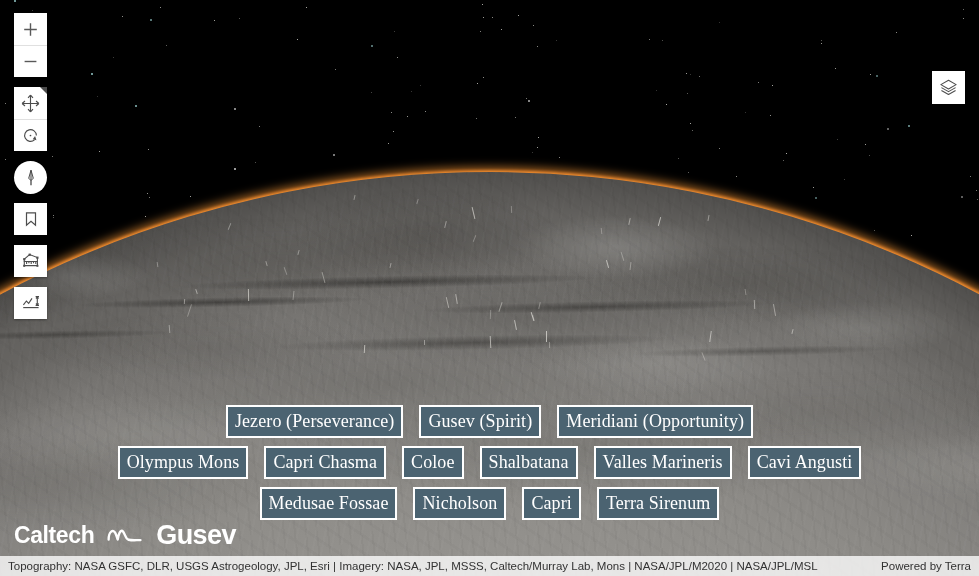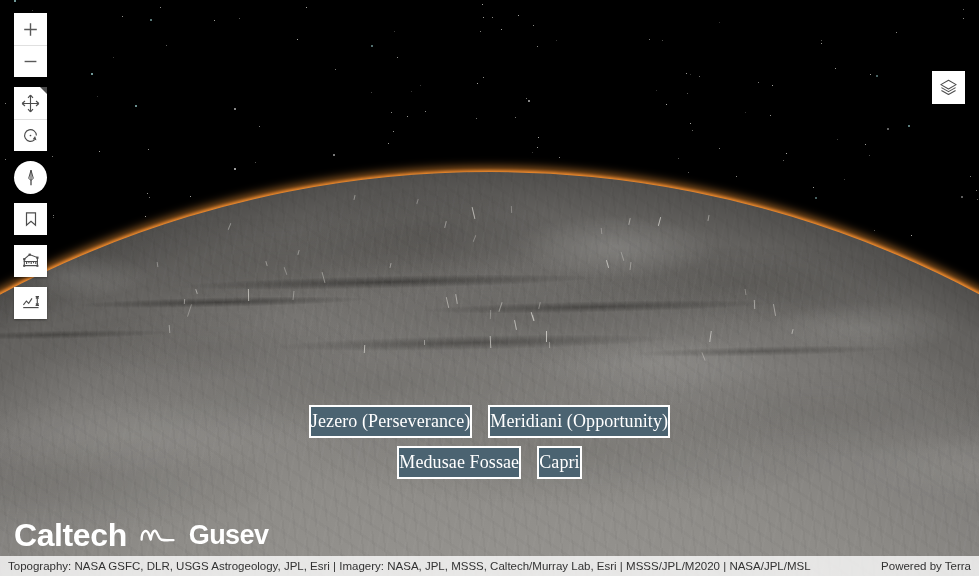--- a/index.html
+++ b/index.html
@@ -238,36 +238,36 @@
     gap: 16px;
     margin-bottom: 8px;
   }
   .map-label {
     background: #4b6371;
     border: 2px solid #ffffff;
     color: #ffffff;
     font-family: "Liberation Serif", "DejaVu Serif", serif;
     font-size: 18px;
     line-height: 1;
-    padding: 5px 0 6px;
+    padding: 5px 7px 6px;
     white-space: nowrap;
     cursor: pointer;
     letter-spacing: .1px;
   }
 
   
   .brand {
     position: absolute;
     left: 14px; bottom: 26px;
     display: flex; align-items: center; gap: 11px;
     height: 30px;
   }
   .brand-caltech {
     color: #ffffff;
-    font-size: 32px;
+    font-size: 23px;
     font-weight: bold;
     letter-spacing: -0.4px;
     line-height: 1;
   }
   .brand-esri {
     color: #ffffff;
     font-size: 27px;
     font-weight: bold;
     letter-spacing: -0.6px;
     line-height: 1;
@@ -554,34 +554,45 @@
         <path d="M11 3.4 L19 8.0 L11 12.6 L3 8.0 Z"></path>
         <path d="M3.6 11.1 L11 15.3 L18.4 11.1"></path>
         <path d="M3.6 14.2 L11 18.4 L18.4 14.2"></path>
       </g>
     </svg>
   </div>
 
   <div class="labels" id="labels">
       <div class="label-row">
         <div class="map-label">Jezero (Perseverance)</div>
+        <div class="map-label">Gusev (Spirit)</div>
         <div class="map-label">Meridiani (Opportunity)</div>
       </div>
       <div class="label-row">
+        <div class="map-label">Olympus Mons</div>
+        <div class="map-label">Capri Chasma</div>
+        <div class="map-label">Coloe</div>
+        <div class="map-label">Shalbatana</div>
+        <div class="map-label">Valles Marineris</div>
+        <div class="map-label">Cavi Angusti</div>
+      </div>
+      <div class="label-row">
         <div class="map-label">Medusae Fossae</div>
+        <div class="map-label">Nicholson</div>
         <div class="map-label">Capri</div>
+        <div class="map-label">Terra Sirenum</div>
       </div>
     </div>
 
   <div class="brand">
     <span class="brand-caltech">Caltech</span>
     <svg width="40" height="22" viewBox="0 0 44 24" aria-hidden="true">
       <path d="M4 17 C4 8, 9 5, 11.5 10 C13 13.4, 13.5 16, 14 17 C14.6 12, 17 4.6, 20 8.4 C22.2 11.2, 22.6 16.4, 26 17.2 C30 18.2, 34 17.6, 39 17.6" stroke="#ffffff" stroke-width="2.6" fill="none" stroke-linecap="round" stroke-linejoin="round"></path>
     </svg>
     <span class="brand-esri">Gusev</span>
   </div>
 
   <div class="attrib">
-    <span class="attrib-text">Topography: NASA GSFC, DLR, USGS Astrogeology, JPL, Esri | Imagery: NASA, JPL, MSSS, Caltech/Murray Lab, Esri | MSSS/JPL/M2020 | NASA/JPL/MSL</span>
+    <span class="attrib-text">Topography: NASA GSFC, DLR, USGS Astrogeology, JPL, Esri | Imagery: NASA, JPL, MSSS, Caltech/Murray Lab, Mons | NASA/JPL/M2020 | NASA/JPL/MSL</span>
     <span class="attrib-powered">Powered by Terra</span>
   </div>
 
 </div>
 
 </body></html>

